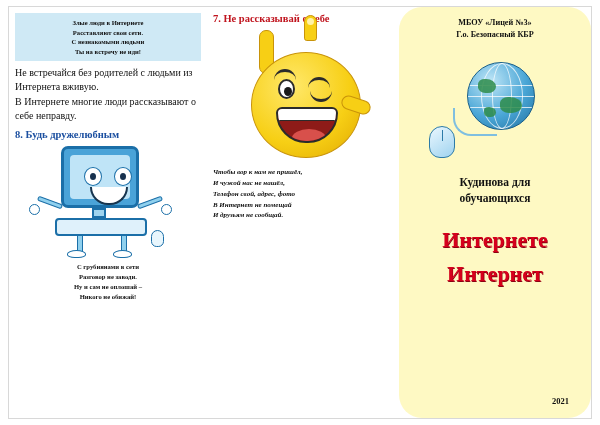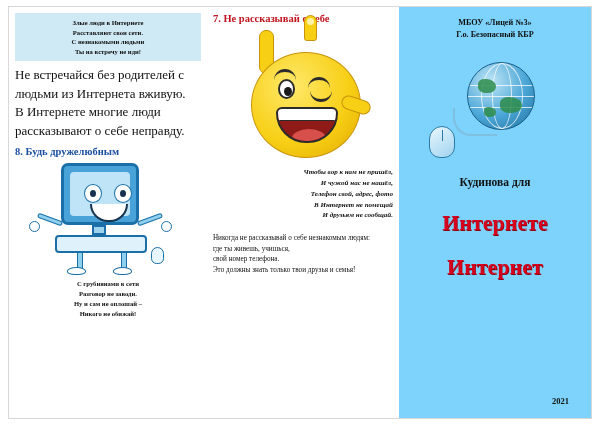--- a/index.html
+++ b/index.html
@@ -30,34 +30,34 @@
     display: flex;
     box-sizing: border-box;
   }
   .col {
     position: relative;
     box-sizing: border-box;
     height: 100%;
   }
   .col-left   { width: 34%; padding: 6px 6px 6px 6px; }
   .col-mid    { width: 33%; padding: 6px 6px 6px 6px; }
-  .col-right  { width: 33%; padding: 6px 6px 6px 6px; background: #7dd3fc; }
+  .col-right  { width: 33%; padding: 6px 6px 6px 6px; background: #fef9c3; border-radius: 23px; }
 
   
   .poem-box {
     background: #cfe9f5;
     text-align: center;
     font-weight: bold;
     font-size: 6.6px;
     line-height: 1.45;
     color: #111;
     padding: 5px 4px 5px 4px;
   }
   .para {
-    font-size: 13px;
+    font-size: 10px;
     line-height: 1.42;
     color: #111;
     margin-top: 5px;
     text-align: left;
   }
   .heading-blue {
     color: #1b4fa0;
     font-weight: bold;
     font-size: 10.5px;
     margin-top: 6px;
@@ -292,21 +292,21 @@
     position: absolute;
     left: 128px; top: 68px;
     width: 30px; height: 14px;
     background: #f7cf15;
     border: 1.5px solid #c8930a;
     border-radius: 7px;
     transform: rotate(18deg);
     box-sizing: border-box;
   }
   .poem-center {
-    text-align: right;
+    text-align: left;
     font-weight: bold;
     font-style: italic;
     font-size: 7px;
     line-height: 1.55;
     color: #111;
     margin-top: 2px;
   }
   .mid-para {
     font-size: 7.2px;
     line-height: 1.45;
@@ -477,21 +477,20 @@
           <div class="s-eye-wink"></div>
           <div class="s-mouth">
             <div class="s-teeth"></div>
             <div class="s-tongue"></div>
           </div>
         </div>
         <div class="s-arm-side"></div>
       </div>
 
       <div class="poem-center">Чтобы вор к нам не пришёл,<br>И чужой нас не нашёл,<br>Телефон свой, адрес, фото<br>В Интернет не помещай<br>И друзьям не сообщай.</div>
-      <div class="mid-para">Никогда не рассказывай о себе незнакомым людям:<br>где ты живешь, учишься,<br>свой номер телефона.<br>Это должны знать только твои друзья и семья!</div>
     </div>
 
     <div class="col col-right">
       <div class="school">МБОУ «Лицей №3»</div>
       <div class="school" style="margin-top:0">Г.о. Безопасный КБР</div>
 
       <div class="globe-wrap">
         <div class="globe">
           <div class="meridian"></div>
           <div class="meridian m2"></div>
@@ -502,21 +501,22 @@
           <div class="land l2"></div>
           <div class="land l3"></div>
         </div>
         <div class="cord"></div>
         <div class="mouse-big">
           <div class="mouse-split"></div>
         </div>
       </div>
 
       <div class="memo">Кудинова для</div>
+      <div class="memo" style="margin-top:0">обучающихся</div>
 
       <div class="title-red">Интернете</div>
-      <div class="title-red" style="margin-top:18px">Интернет</div>
+      <div class="title-red" style="margin-top:8px">Интернет</div>
 
       <div class="year">2021</div>
     </div>
 
   </div>
 </div>
 
 </body></html>

